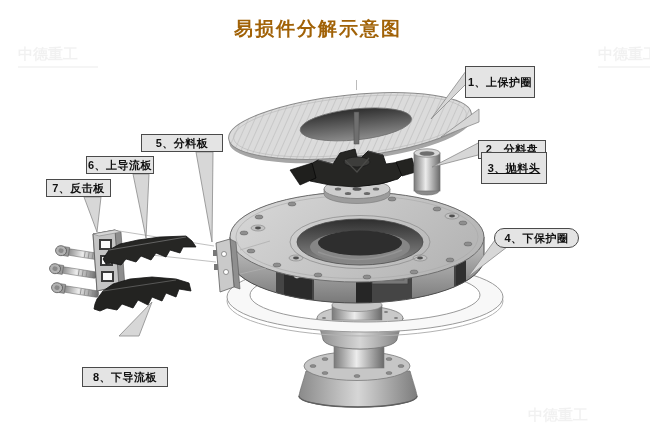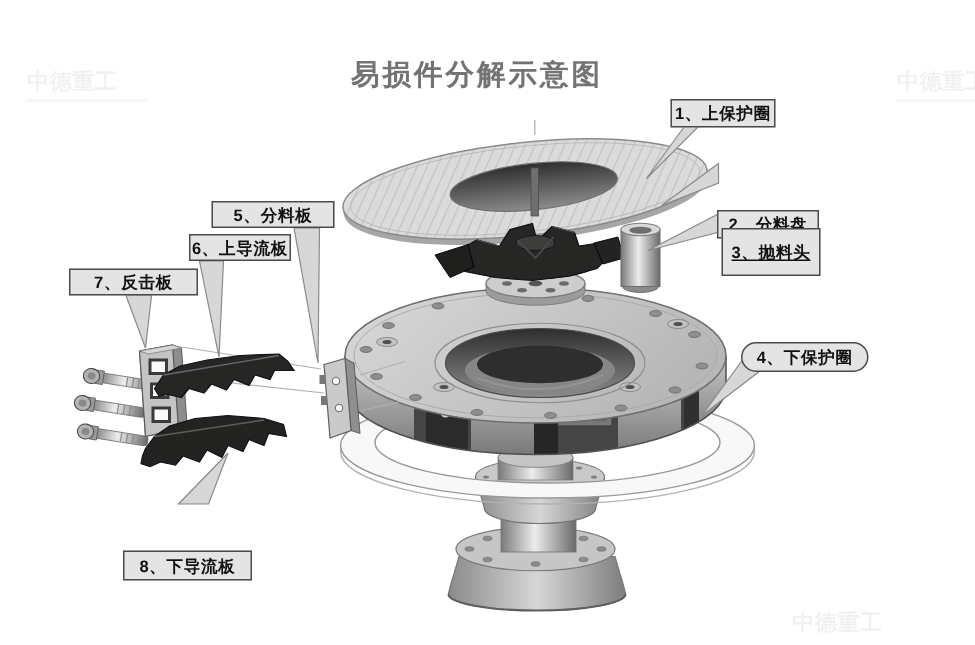--- a/index.html
+++ b/index.html
@@ -1,19 +1,19 @@
 <!DOCTYPE html>
 <html><head>
 <meta charset="utf-8">
 <style>
   html,body{margin:0;padding:0;background:#fff;}
   #stage{position:relative;width:650px;height:430px;background:#ffffff;overflow:hidden;
          font-family:"Liberation Sans","DejaVu Sans",sans-serif;}
   #title{position:absolute;left:0;top:16px;width:636px;text-align:center;
-         font-size:19px;font-weight:bold;color:#737373;letter-spacing:2px;margin-top:21px;}
+         font-size:19px;font-weight:bold;color:#a16207;letter-spacing:2px;}
   .label-box{position:absolute;box-sizing:border-box;background:#e4e4e4;
          border:1px solid #4a4a4a;color:#111;font-size:11px;font-weight:bold;
          display:flex;align-items:center;justify-content:center;white-space:nowrap;
          letter-spacing:0.5px;}
   .wm{position:absolute;font-size:15px;font-weight:bold;color:#000;opacity:0.05;
       white-space:nowrap;}
   .wm-bar{position:absolute;height:2px;background:#000;opacity:0.04;}
   svg{position:absolute;left:0;top:0;}
 </style>
 </head>
@@ -258,27 +258,27 @@
       <polygon points="495,240 507,247 468,277"></polygon>
       <polygon points="196,152 213,152 212,242"></polygon>
       <polygon points="133,174 149,174 146,238"></polygon>
       <polygon points="84,197 101,197 97,232"></polygon>
       <polygon points="119,336 139,336 152,302"></polygon>
     </g>
   </svg>
 
   <div id="title">易损件分解示意图</div>
 
-  <div class="label-box" style="left:447px;top:66px;width:70px;height:19px;">1、上保护圈</div>
+  <div class="label-box" style="left:465px;top:66px;width:70px;height:32px;">1、上保护圈</div>
   <div class="label-box" style="left:478px;top:104px;width:68px;height:19px;margin-top:36px;">2、分料盘</div>
   <div class="label-box" style="left:481px;top:152px;width:66px;height:32px;text-decoration:underline;">3、抛料头</div>
   <div class="label-box" style="left:494px;top:228px;width:85px;height:20px;border-radius:10px;">4、下保护圈</div>
   <div class="label-box" style="left:141px;top:134px;width:82px;height:18px;">5、分料板</div>
-  <div class="label-box" style="left:86px;top:156px;width:68px;height:18px;margin-left:40px;">6、上导流板</div>
-  <div class="label-box" style="left:46px;top:179px;width:86px;height:18px;">7、反击板</div>
+  <div class="label-box" style="left:86px;top:156px;width:68px;height:18px;">6、上导流板</div>
+  <div class="label-box" style="left:46px;top:179px;width:65px;height:18px;">7、反击板</div>
   <div class="label-box" style="left:82px;top:334px;width:86px;height:20px;margin-top:33px;">8、下导流板</div>
 
   <div class="wm" style="left:18px;top:45px;">中德重工</div>
   <div class="wm-bar" style="left:18px;top:66px;width:80px;"></div>
   <div class="wm" style="left:598px;top:45px;">中德重工</div>
   <div class="wm-bar" style="left:598px;top:66px;width:52px;"></div>
   <div class="wm" style="left:528px;top:406px;">中德重工</div>
 
 </div>
 

